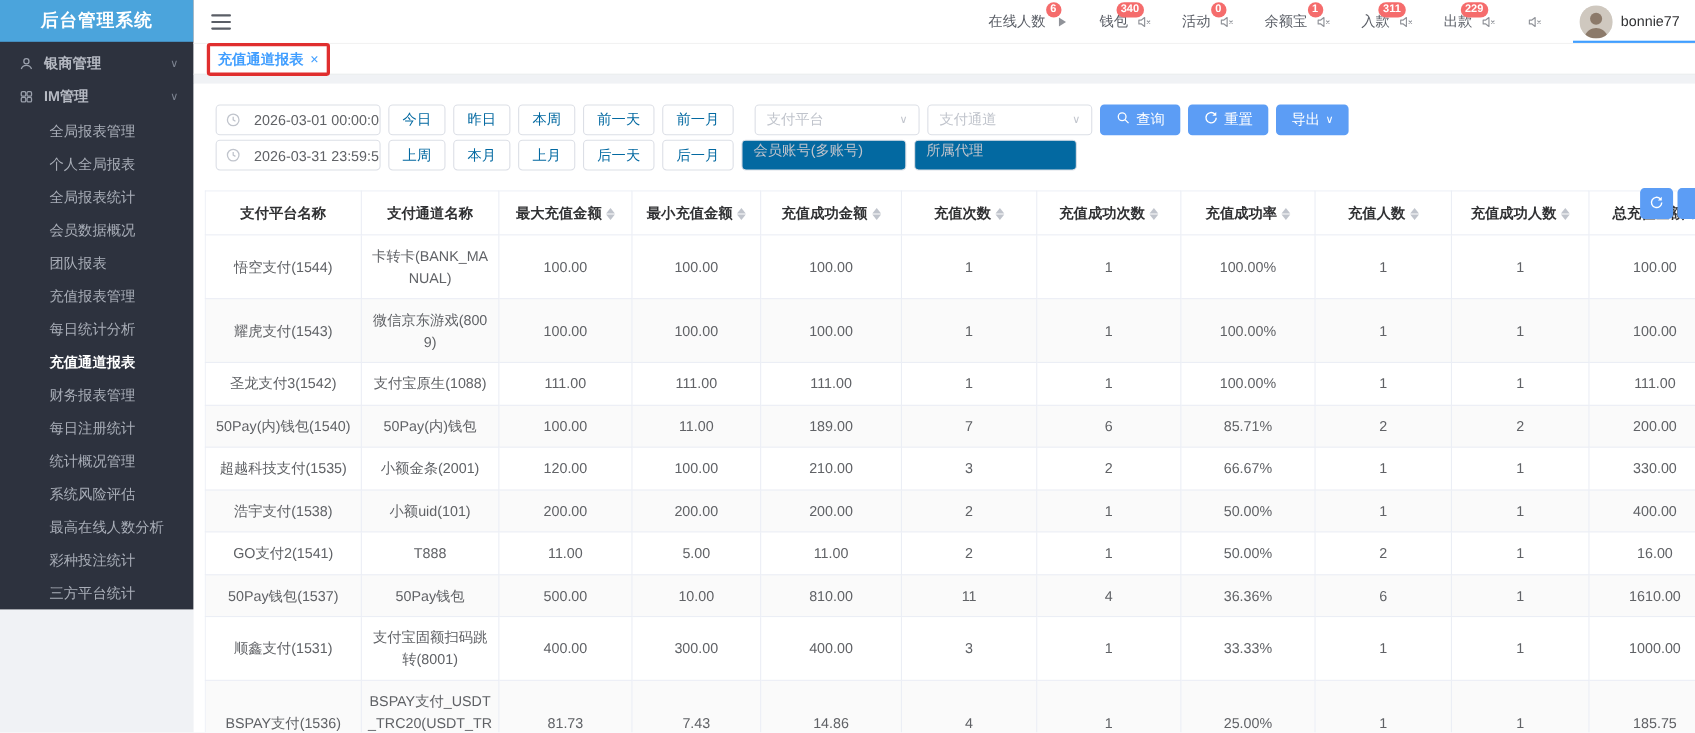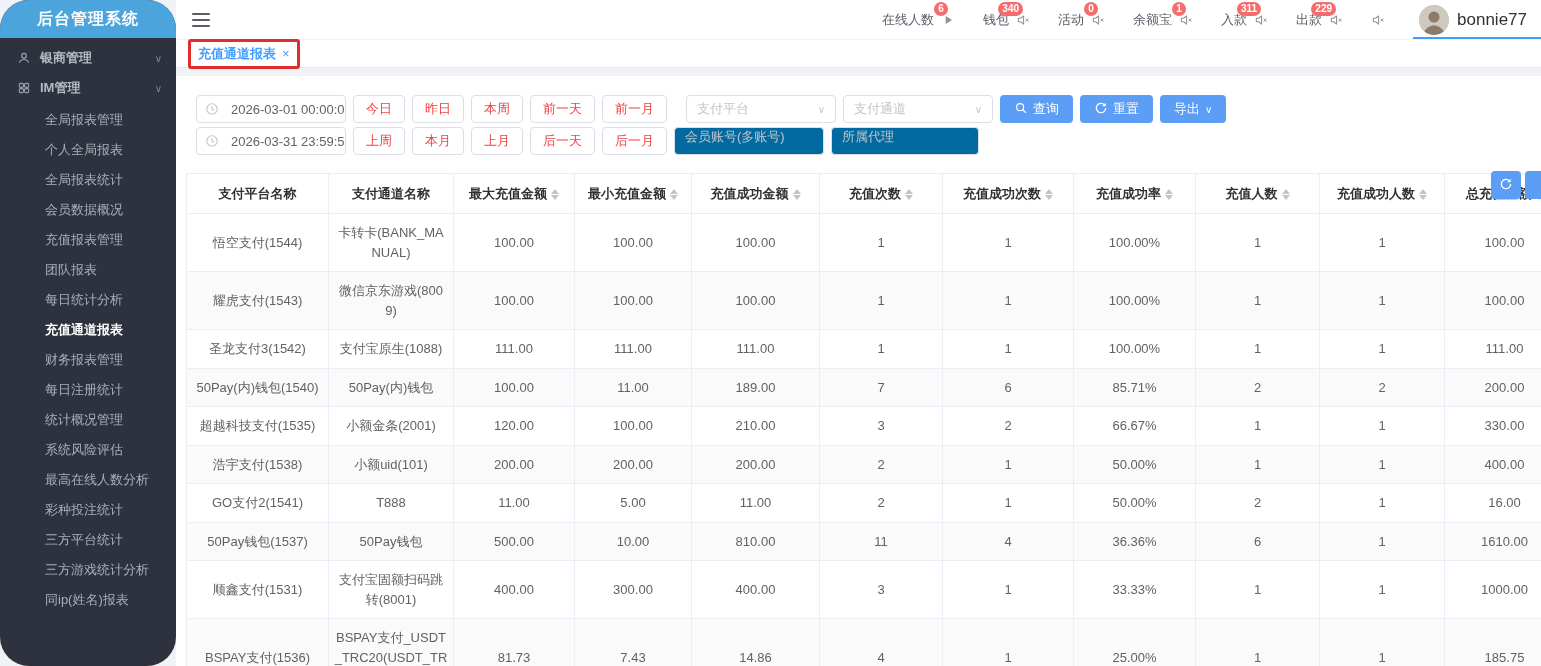--- a/index.html
+++ b/index.html
@@ -6,21 +6,21 @@
     --accent:#5c9df5; --badge:#f56c6c; --tabblue:#409eff; --annot:#e02e2e;
     --sidebar:#2d323e; --logo:#4ba4dc; --panel-border:#ebeef5;
     --txt:#606266; --txt-dark:#303133; --txt-dim:#c0c4cc;
   }
   *{box-sizing:border-box;margin:0;padding:0;}
   html,body{width:1541px;height:666px;overflow:hidden;}
   body{font-family:"Liberation Sans","DejaVu Sans",sans-serif;font-size:13px;color:var(--txt);background:#f0f2f5;}
   .app{display:flex;width:1541px;height:666px;}
 
   
-  .sidebar{width:176px;min-width:176px;background:var(--sidebar);height:666px;overflow:hidden;border-radius:29px;}
+  .sidebar{width:176px;min-width:176px;background:var(--sidebar);height:554px;overflow:hidden;}
   .logo{height:38px;background:var(--logo);color:#fff;font-size:16px;font-weight:bold;display:flex;align-items:center;justify-content:center;letter-spacing:1px;}
   .menu{padding-top:5px;}
   .menu-group{height:30px;display:flex;align-items:center;padding:0 14px 0 16px;color:#b6bac3;cursor:pointer;}
   .menu-group .gicon{width:16px;height:16px;margin-right:8px;display:inline-flex;align-items:center;justify-content:center;color:#9aa0ac;}
   .menu-group .glabel{flex:1;font-weight:bold;font-size:13px;}
   .menu-group .chev{font-size:10px;color:#7e8592;}
   .menu-group.active{background:rgba(0,0,0,.28);color:#e8eaee;}
   .submenu{padding:2px 0;}
   .submenu-item{height:30px;line-height:30px;padding-left:45px;color:#a9aeb8;font-size:13px;cursor:pointer;white-space:nowrap;}
   .submenu-item.active{color:#ffffff;font-weight:bold;}
@@ -32,37 +32,37 @@
   .hamburger{width:18px;height:14px;display:flex;flex-direction:column;justify-content:space-between;cursor:pointer;}
   .hamburger i{display:block;height:2px;background:#5a5e66;border-radius:1px;}
   .topbar-right{margin-left:auto;display:flex;align-items:center;gap:28px;height:100%;}
   .notif{display:flex;align-items:center;gap:7px;cursor:pointer;color:#5a5e66;}
   .notif .lbl{position:relative;font-size:13px;}
   .badge{position:absolute;top:-9px;right:-14px;background:var(--badge);color:#fff;font-size:10px;line-height:14px;height:14px;min-width:14px;padding:0 4px;border-radius:8px;text-align:center;font-weight:bold;}
   .ticon{color:#909399;display:inline-flex;}
   .user-box{display:flex;align-items:center;gap:8px;height:100%;position:relative;padding:0 14px 0 6px;cursor:pointer;}
   .user-box::after{content:"";position:absolute;left:0;right:0;bottom:0;height:2px;background:var(--tabblue);}
   .avatar{width:30px;height:30px;border-radius:50%;background:#d8d4cf;overflow:hidden;display:flex;align-items:flex-end;justify-content:center;}
-  .username{color:#303133;font-size:17px;}
+  .username{color:#303133;font-size:13px;}
 
   .tabbar{height:28px;background:#fff;display:flex;align-items:center;padding-left:16px;border-bottom:1px solid #e8eaec;}
   .tab{position:relative;display:flex;align-items:center;gap:6px;color:var(--tabblue);font-weight:bold;font-size:13px;padding:2px 6px;cursor:pointer;}
   .tab .close{font-weight:normal;font-size:13px;color:var(--tabblue);cursor:pointer;}
   .tab .annot{position:absolute;top:-4px;left:-4px;right:-4px;bottom:-4px;border:3px solid var(--annot);border-radius:3px;pointer-events:none;}
   .gap{height:8px;background:#f0f2f5;}
 
   .content{flex:1;background:#fff;padding:19px 0 0 10px;overflow:hidden;position:relative;}
   .filter-row{display:flex;align-items:center;gap:7px;margin:0 0 4px 10px;height:28px;}
   .date-input{width:150px;height:28px;border:1px solid #dcdfe6;border-radius:4px;display:flex;align-items:center;padding:0 8px;gap:12px;color:var(--txt);background:#fff;overflow:hidden;white-space:nowrap;cursor:text;}
   .date-input .cicon{color:var(--txt-dim);display:inline-flex;flex:none;}
-  .qbtn{height:28px;padding:0 12px;border:1px solid #dcdfe6;border-radius:4px;background:#fff;color:#ef4444;font-size:13px;display:flex;align-items:center;cursor:pointer;white-space:nowrap;}
+  .qbtn{height:28px;padding:0 12px;border:1px solid #dcdfe6;border-radius:4px;background:#fff;color:#0369a1;font-size:13px;display:flex;align-items:center;cursor:pointer;white-space:nowrap;}
   .sel{width:150px;height:28px;border:1px solid #dcdfe6;border-radius:4px;display:flex;align-items:center;justify-content:space-between;padding:0 10px;color:var(--txt-dim);background:#fff;cursor:pointer;}
   .sel .caret{color:var(--txt-dim);font-size:10px;}
   .tinput{width:150px;height:28px;border:1px solid #dcdfe6;border-radius:4px;display:flex;align-items:flex-start;padding:0 10px;color:var(--txt-dim);background:#0369a1;cursor:text;white-space:nowrap;overflow:hidden;}
-  .bbtn{height:28px;padding:0 14px;border:none;border-radius:4px;background:var(--accent);color:#fff;font-size:13px;display:flex;align-items:center;gap:5px;cursor:pointer;white-space:nowrap;}
+  .bbtn{height:28px;padding:0 14px;border:none;border-radius:4px;background:var(--accent);color:#fff;font-size:13px;display:flex;align-items:center;gap:5px;cursor:pointer;white-space:nowrap;font-family:Liberation Serif, serif;}
   .right-tools{position:absolute;right:0;top:95px;display:flex;gap:4px;}
   .sqbtn{width:30px;height:28px;border-radius:4px;background:var(--accent);color:#fff;display:flex;align-items:center;justify-content:center;cursor:pointer;}
   .mleft{margin-left:12px;}
 
   
   .table-wrap{margin-top:18px;width:1380px;overflow:hidden;}
   table{border-collapse:collapse;table-layout:fixed;width:1378px;background:#fff;}
   th,td{border:1px solid var(--panel-border);text-align:center;font-size:13px;padding:9px 5px;vertical-align:middle;}
   th{color:var(--txt-dark);font-weight:bold;height:40px;cursor:pointer;white-space:nowrap;}
   td{color:var(--txt);}
@@ -101,22 +101,22 @@
             </svg>
           </span>
     <span class="glabel">IM管理</span>
     <span class="chev">∨</span>
         </div>
         <div class="submenu">
           <div class="submenu-item">全局报表管理</div>
           <div class="submenu-item">个人全局报表</div>
           <div class="submenu-item">全局报表统计</div>
           <div class="submenu-item">会员数据概况</div>
+          <div class="submenu-item">团队报表</div>
           <div class="submenu-item">充值报表管理</div>
-          <div class="submenu-item">团队报表</div>
           <div class="submenu-item">每日统计分析</div>
           <div class="submenu-item active">充值通道报表</div>
           <div class="submenu-item">财务报表管理</div>
           <div class="submenu-item">每日注册统计</div>
           <div class="submenu-item">统计概况管理</div>
           <div class="submenu-item">系统风险评估</div>
           <div class="submenu-item">最高在线人数分析</div>
           <div class="submenu-item">彩种投注统计</div>
           <div class="submenu-item">三方平台统计</div>
           <div class="submenu-item">三方游戏统计分析</div>

